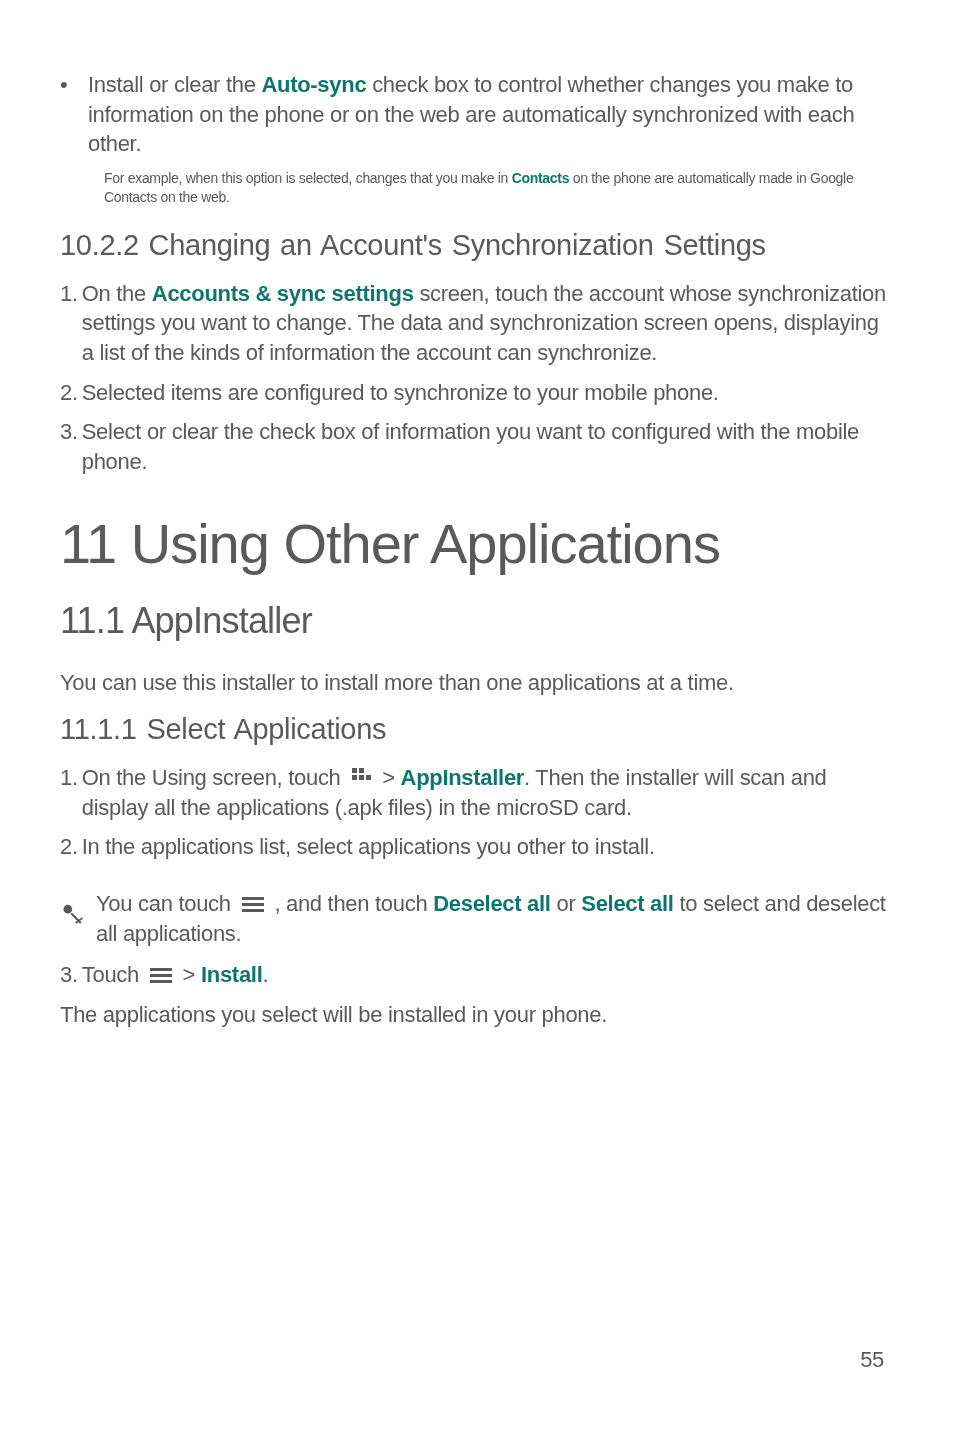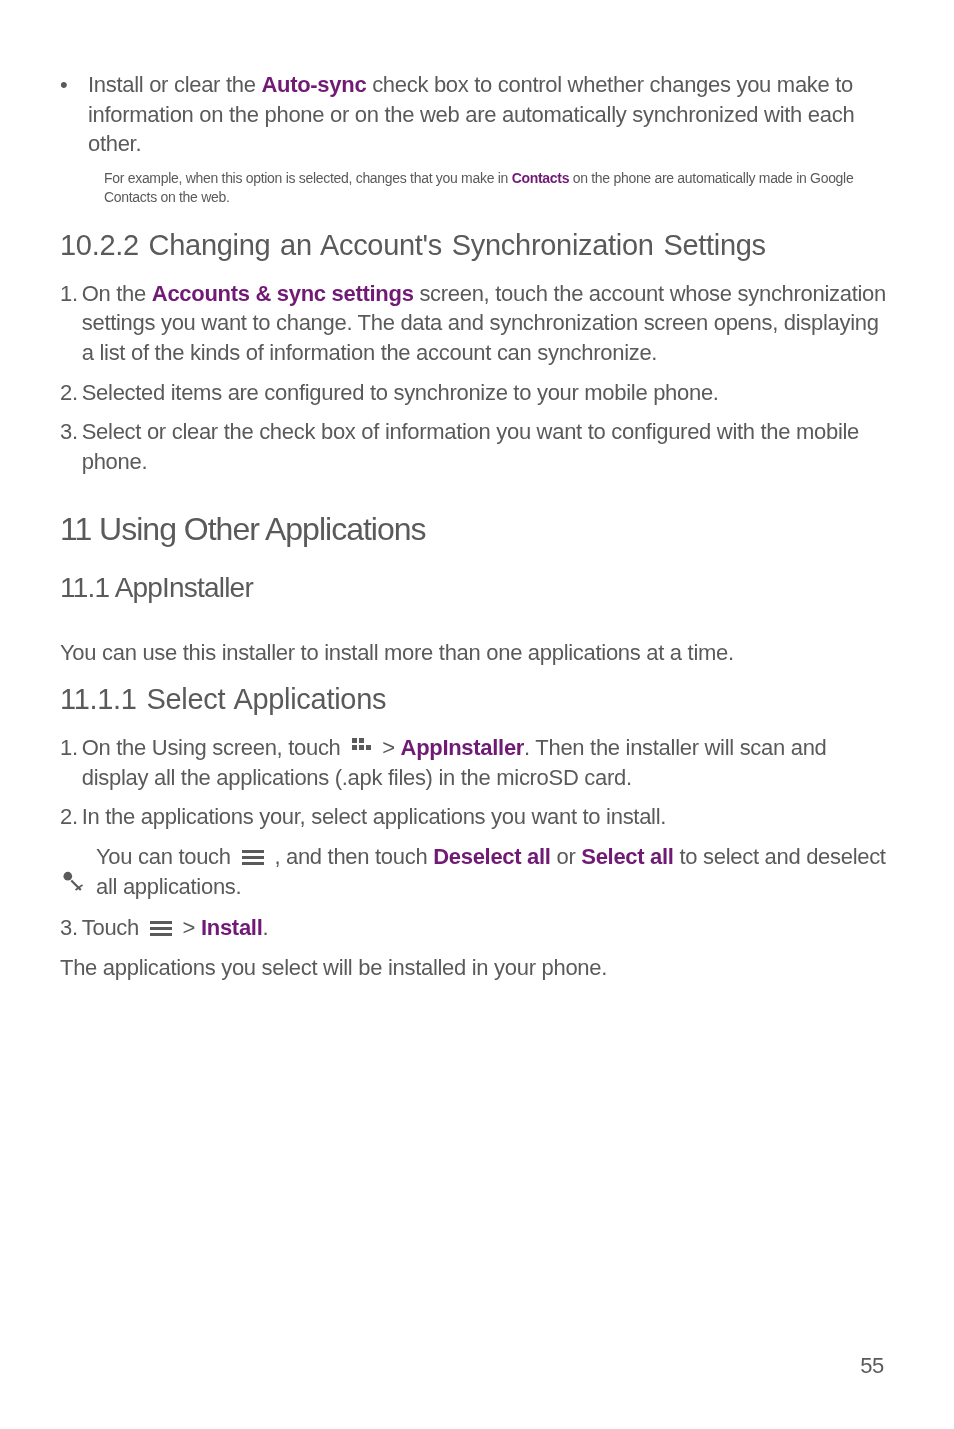--- a/index.html
+++ b/index.html
@@ -54,74 +54,74 @@
       line-height: 1.35;
       margin-right: 4px;
       flex-shrink: 0;
     }
     .num-text {
       font-size: 22px;
       line-height: 1.35;
       flex: 1;
     }
     .h1 {
-      font-size: 32px;
+      font-size: 56px;
       font-weight: 400;
       color: #5a5a5a;
       margin-top: 34px;
       margin-bottom: 24px;
       letter-spacing: -1px;
     }
     .h2 {
-      font-size: 28px;
+      font-size: 36px;
       font-weight: 400;
       color: #5a5a5a;
       margin-top: 10px;
-      margin-bottom: 34px;
+      margin-bottom: 26px;
       letter-spacing: -0.8px;
     }
     .body-text {
       font-size: 22px;
       line-height: 1.35;
       margin-bottom: 14px;
     }
-    .bold { font-weight: 700; color: #701a75; }
+    .bold { font-weight: 700; color: #0f766e; }
     .icon-apps {
       display: inline-block;
       width: 20px;
       height: 20px;
       vertical-align: -2px;
       margin: 0 5px;
     }
     .icon-menu {
       display: inline-block;
       width: 22px;
       height: 16px;
       vertical-align: -1px;
       margin: 0 5px;
     }
     .note-row {
       display: flex;
-      align-items: flex-end;
-      margin-top: 10px;
+      align-items: center;
+      margin-top: 27px;
       margin-bottom: 12px;
     }
     .note-icon {
       width: 30px;
       flex-shrink: 0;
       margin-right: 6px;
     }
     .note-text {
       font-size: 22px;
       line-height: 1.35;
       flex: 1;
     }
     .page-num {
       position: absolute;
-      bottom: 50px;
+      bottom: 56px;
       right: 70px;
       font-size: 22px;
       color: #5a5a5a;
     }
   </style>
 </head>
 <body>
 
 <div class="bullet-item">
   <div class="bullet-marker">•</div>
@@ -170,21 +170,21 @@
         <rect x="1" y="8" width="5" height="5" fill="#5a5a5a"></rect>
         <rect x="8" y="8" width="5" height="5" fill="#5a5a5a"></rect>
         <rect x="15" y="8" width="5" height="5" fill="#5a5a5a"></rect>
       </svg>
     </span>
     <span> &gt; </span><span class="bold">AppInstaller</span><span>. Then the installer will scan and display all the applications (.apk files) in the microSD card.</span>
   </div>
 </div>
 <div class="numbered-item">
   <div class="num-marker">2. </div>
-  <div class="num-text">In the applications your, select applications you want to install.</div>
+  <div class="num-text">In the applications list, select applications you other to install.</div>
 </div>
 
 <div class="note-row">
   <div class="note-icon">
     <svg viewBox="0 0 30 30" width="26" height="26">
       <circle cx="9" cy="6" r="5" fill="#5a5a5a"></circle>
       <path d="M 13 11 L 24 22" stroke="#5a5a5a" stroke-width="2.5" fill="none"></path>
       <path d="M 18 22 L 26 16" stroke="#5a5a5a" stroke-width="2" fill="none"></path>
     </svg>
   </div>

